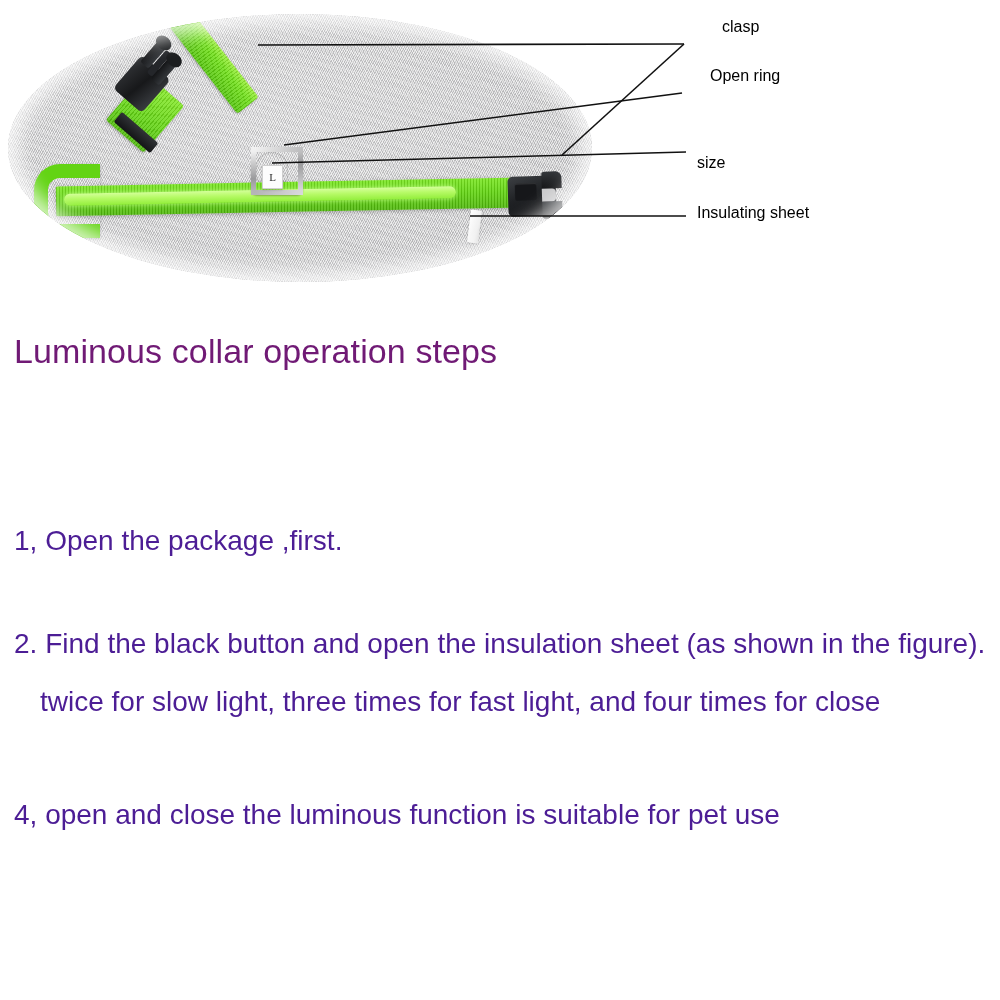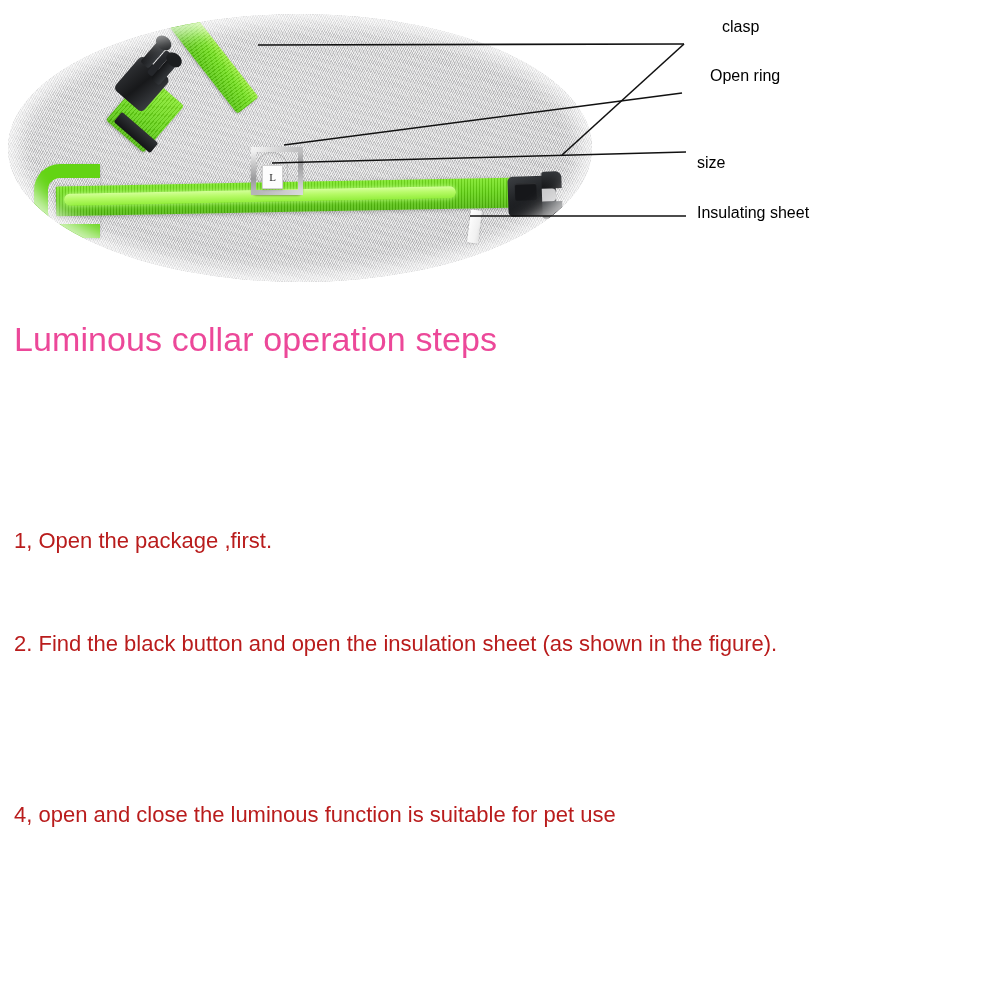--- a/index.html
+++ b/index.html
@@ -280,40 +280,40 @@
     line-height: 1;
   }
   #label-clasp      { left: 722px; top: 19px; }
   #label-iron-ring  { left: 710px; top: 68px; }
   #label-size       { left: 697px; top: 155px; }
   #label-insulating { left: 697px; top: 205px; }
 
   
   #heading {
     position: absolute;
-    left: 14px; top: 320px;
+    left: 14px; top: 332px;
     font-size: 34px;
     font-weight: 400;
-    color: #ec4899;
+    color: #701a75;
     letter-spacing: 0.1px;
     white-space: nowrap;
     font-family: "Liberation Sans", "DejaVu Sans", sans-serif;
   }
 
   
   #steps {
     position: absolute;
     left: 0; top: 505px;
     width: 1000px;
   }
   .step {
     position: absolute;
     left: 14px;
-    color: #b91c1c;
-    font-size: 22px;
+    color: #4c1d95;
+    font-size: 28px;
     font-weight: 400;
     line-height: 30px;
     white-space: nowrap;
     font-family: "Liberation Sans", "DejaVu Sans", sans-serif;
   }
   .step-line-2 {
     display: block;
     padding-left: 26px;
   }
   #step-1 { top: 21px; }
@@ -388,18 +388,19 @@
 
   <div class="step" id="step-1">
     <span>1, Open the package ,first.</span>
   </div>
 
   <div class="step" id="step-2">
     <span>2. Find the black button and open the insulation sheet (as shown in the figure).</span>
   </div>
 
   <div class="step" id="step-3">
+    <span class="step-line-2">twice for slow light, three times for fast light, and four times for close</span>
   </div>
 
   <div class="step" id="step-4">
     <span>4, open and close the luminous function is suitable for pet use</span>
   </div>
 </div>
 
 </body></html>

